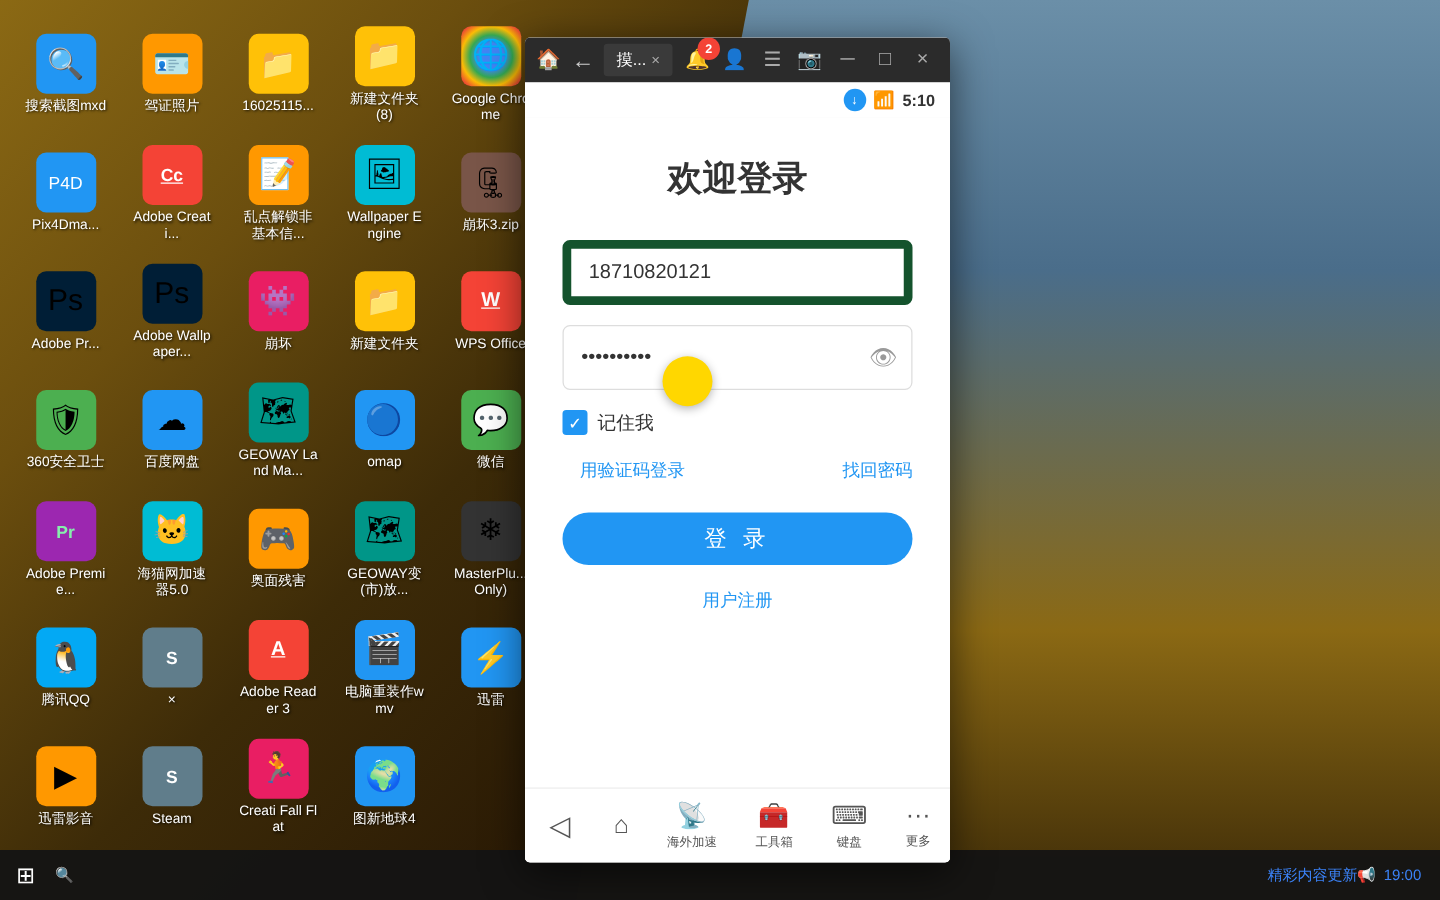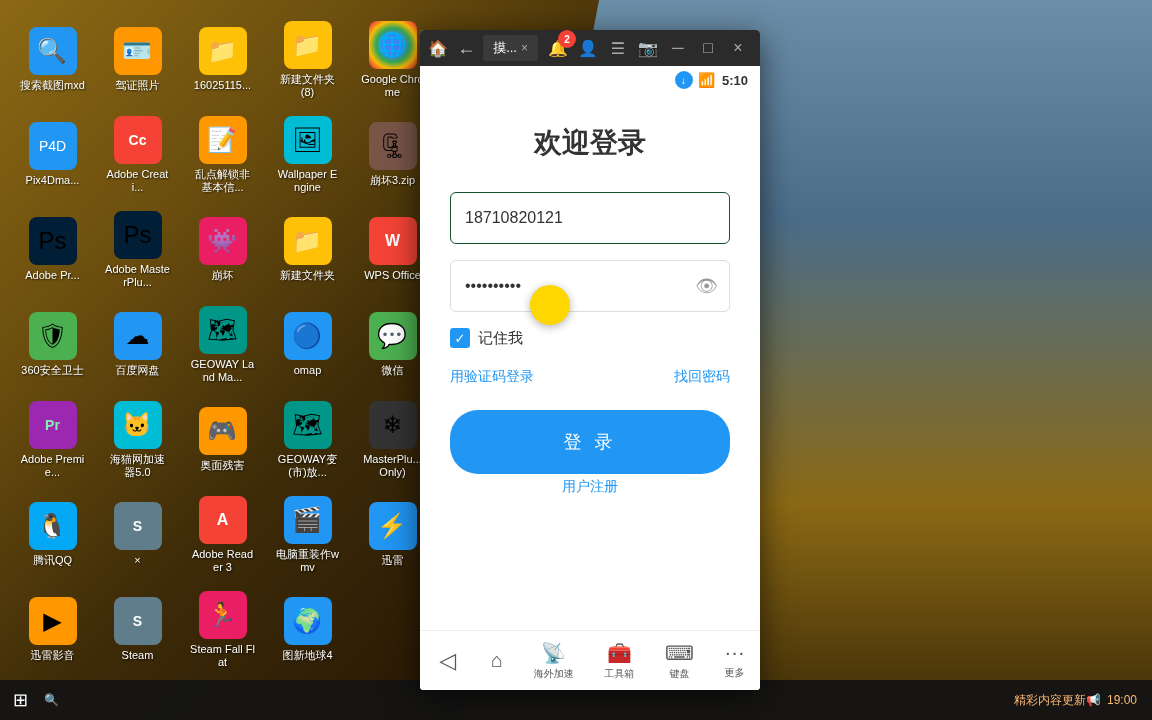--- a/index.html
+++ b/index.html
@@ -224,21 +224,21 @@
       font-size: 28px;
       font-weight: bold;
       color: #333;
       margin-bottom: 30px;
       text-align: center;
     }
 
     .input-field {
       width: 100%;
       height: 52px;
-      border: 1px solid #14532d;
+      border: 7px solid #14532d;
       border-radius: 6px;
       padding: 0 14px;
       font-size: 16px;
       color: #333;
       margin-bottom: 16px;
       outline: none;
       background: #fff;
     }
 
     .password-wrapper {
@@ -301,32 +301,33 @@
     }
 
     .link-btn {
       color: #2196F3;
       font-size: 14px;
       cursor: pointer;
       text-decoration: none;
       background: none;
       border: none;
       padding: 0;
+      margin-left: 14px;
     }
 
     .login-btn {
       width: 100%;
-      height: 64px;
+      height: 42px;
       background: #2196F3;
       color: white;
       border: none;
       border-radius: 28px;
       font-size: 18px;
       cursor: pointer;
-      margin-bottom: 4px;
+      margin-bottom: 20px;
       letter-spacing: 4px;
     }
 
     .register-link {
       text-align: center;
       color: #2196F3;
       font-size: 14px;
       cursor: pointer;
     }
 
@@ -376,21 +377,21 @@
       border-radius: 50%;
       z-index: 1000;
       pointer-events: none;
       left: 530px;
       top: 285px;
       box-shadow: 0 2px 8px rgba(0,0,0,0.3);
     }
 
     
     .ic-green { background: #4CAF50; }
-    .ic-red { background: #F44336; }
+    .ic-red { background: #F44336; text-decoration: underline; }
     .ic-blue { background: #2196F3; }
     .ic-orange { background: #FF9800; }
     .ic-purple { background: #9C27B0; }
     .ic-cyan { background: #00BCD4; }
     .ic-dark { background: #333; }
     .ic-lightblue { background: #03A9F4; }
     .ic-teal { background: #009688; }
     .ic-brown { background: #795548; }
     .ic-gray { background: #607D8B; }
     .ic-yellow { background: #FFC107; }
@@ -463,21 +464,21 @@
       <div class="icon-img ic-brown">🗜</div>
       <div class="icon-label">崩坏3.zip</div>
     </div>
 
     <div class="desktop-icon">
       <div class="icon-img" style="background:#001E36;">Ps</div>
       <div class="icon-label">Adobe Pr...</div>
     </div>
     <div class="desktop-icon">
       <div class="icon-img" style="background:#001E36;">Ps</div>
-      <div class="icon-label">Adobe MasterPlu...</div>
+      <div class="icon-label">Adobe Wallpaper...</div>
     </div>
     <div class="desktop-icon">
       <div class="icon-img ic-pink">👾</div>
       <div class="icon-label">崩坏</div>
     </div>
     <div class="desktop-icon">
       <div class="icon-img ic-yellow">📁</div>
       <div class="icon-label">新建文件夹</div>
     </div>
     <div class="desktop-icon">
@@ -551,21 +552,21 @@
     <div class="desktop-icon">
       <div class="icon-img ic-orange">▶</div>
       <div class="icon-label">迅雷影音</div>
     </div>
     <div class="desktop-icon">
       <div class="icon-img ic-gray" style="font-size:14px;font-weight:bold;color:white;">S</div>
       <div class="icon-label">Steam</div>
     </div>
     <div class="desktop-icon">
       <div class="icon-img ic-pink">🏃</div>
-      <div class="icon-label">Steam Fall Flat</div>
+      <div class="icon-label">Creati Fall Flat</div>
     </div>
     <div class="desktop-icon">
       <div class="icon-img ic-blue">🌍</div>
       <div class="icon-label">图新地球4</div>
     </div>
   </div>
 
   <div class="phone-window">
 
     <div class="window-titlebar">
@@ -647,19 +648,19 @@
     </div>
   </div>
 
   <div class="cursor"></div>
 
   <div class="taskbar">
     <div class="taskbar-item" style="font-size:18px;">⊞</div>
     <div class="taskbar-item">🔍</div>
 
     <div style="margin-left:auto;">
-      <div style="display:flex;align-items:center;gap:6px;color:#fdba74;font-size:12px;padding:0 10px;">
+      <div style="display:flex;align-items:center;gap:6px;color:#3b82f6;font-size:12px;padding:0 10px;">
         <span>精彩内容更新📢</span>
         <span>19:00</span>
       </div>
     </div>
   </div>
 </div>
 
 </body></html>

